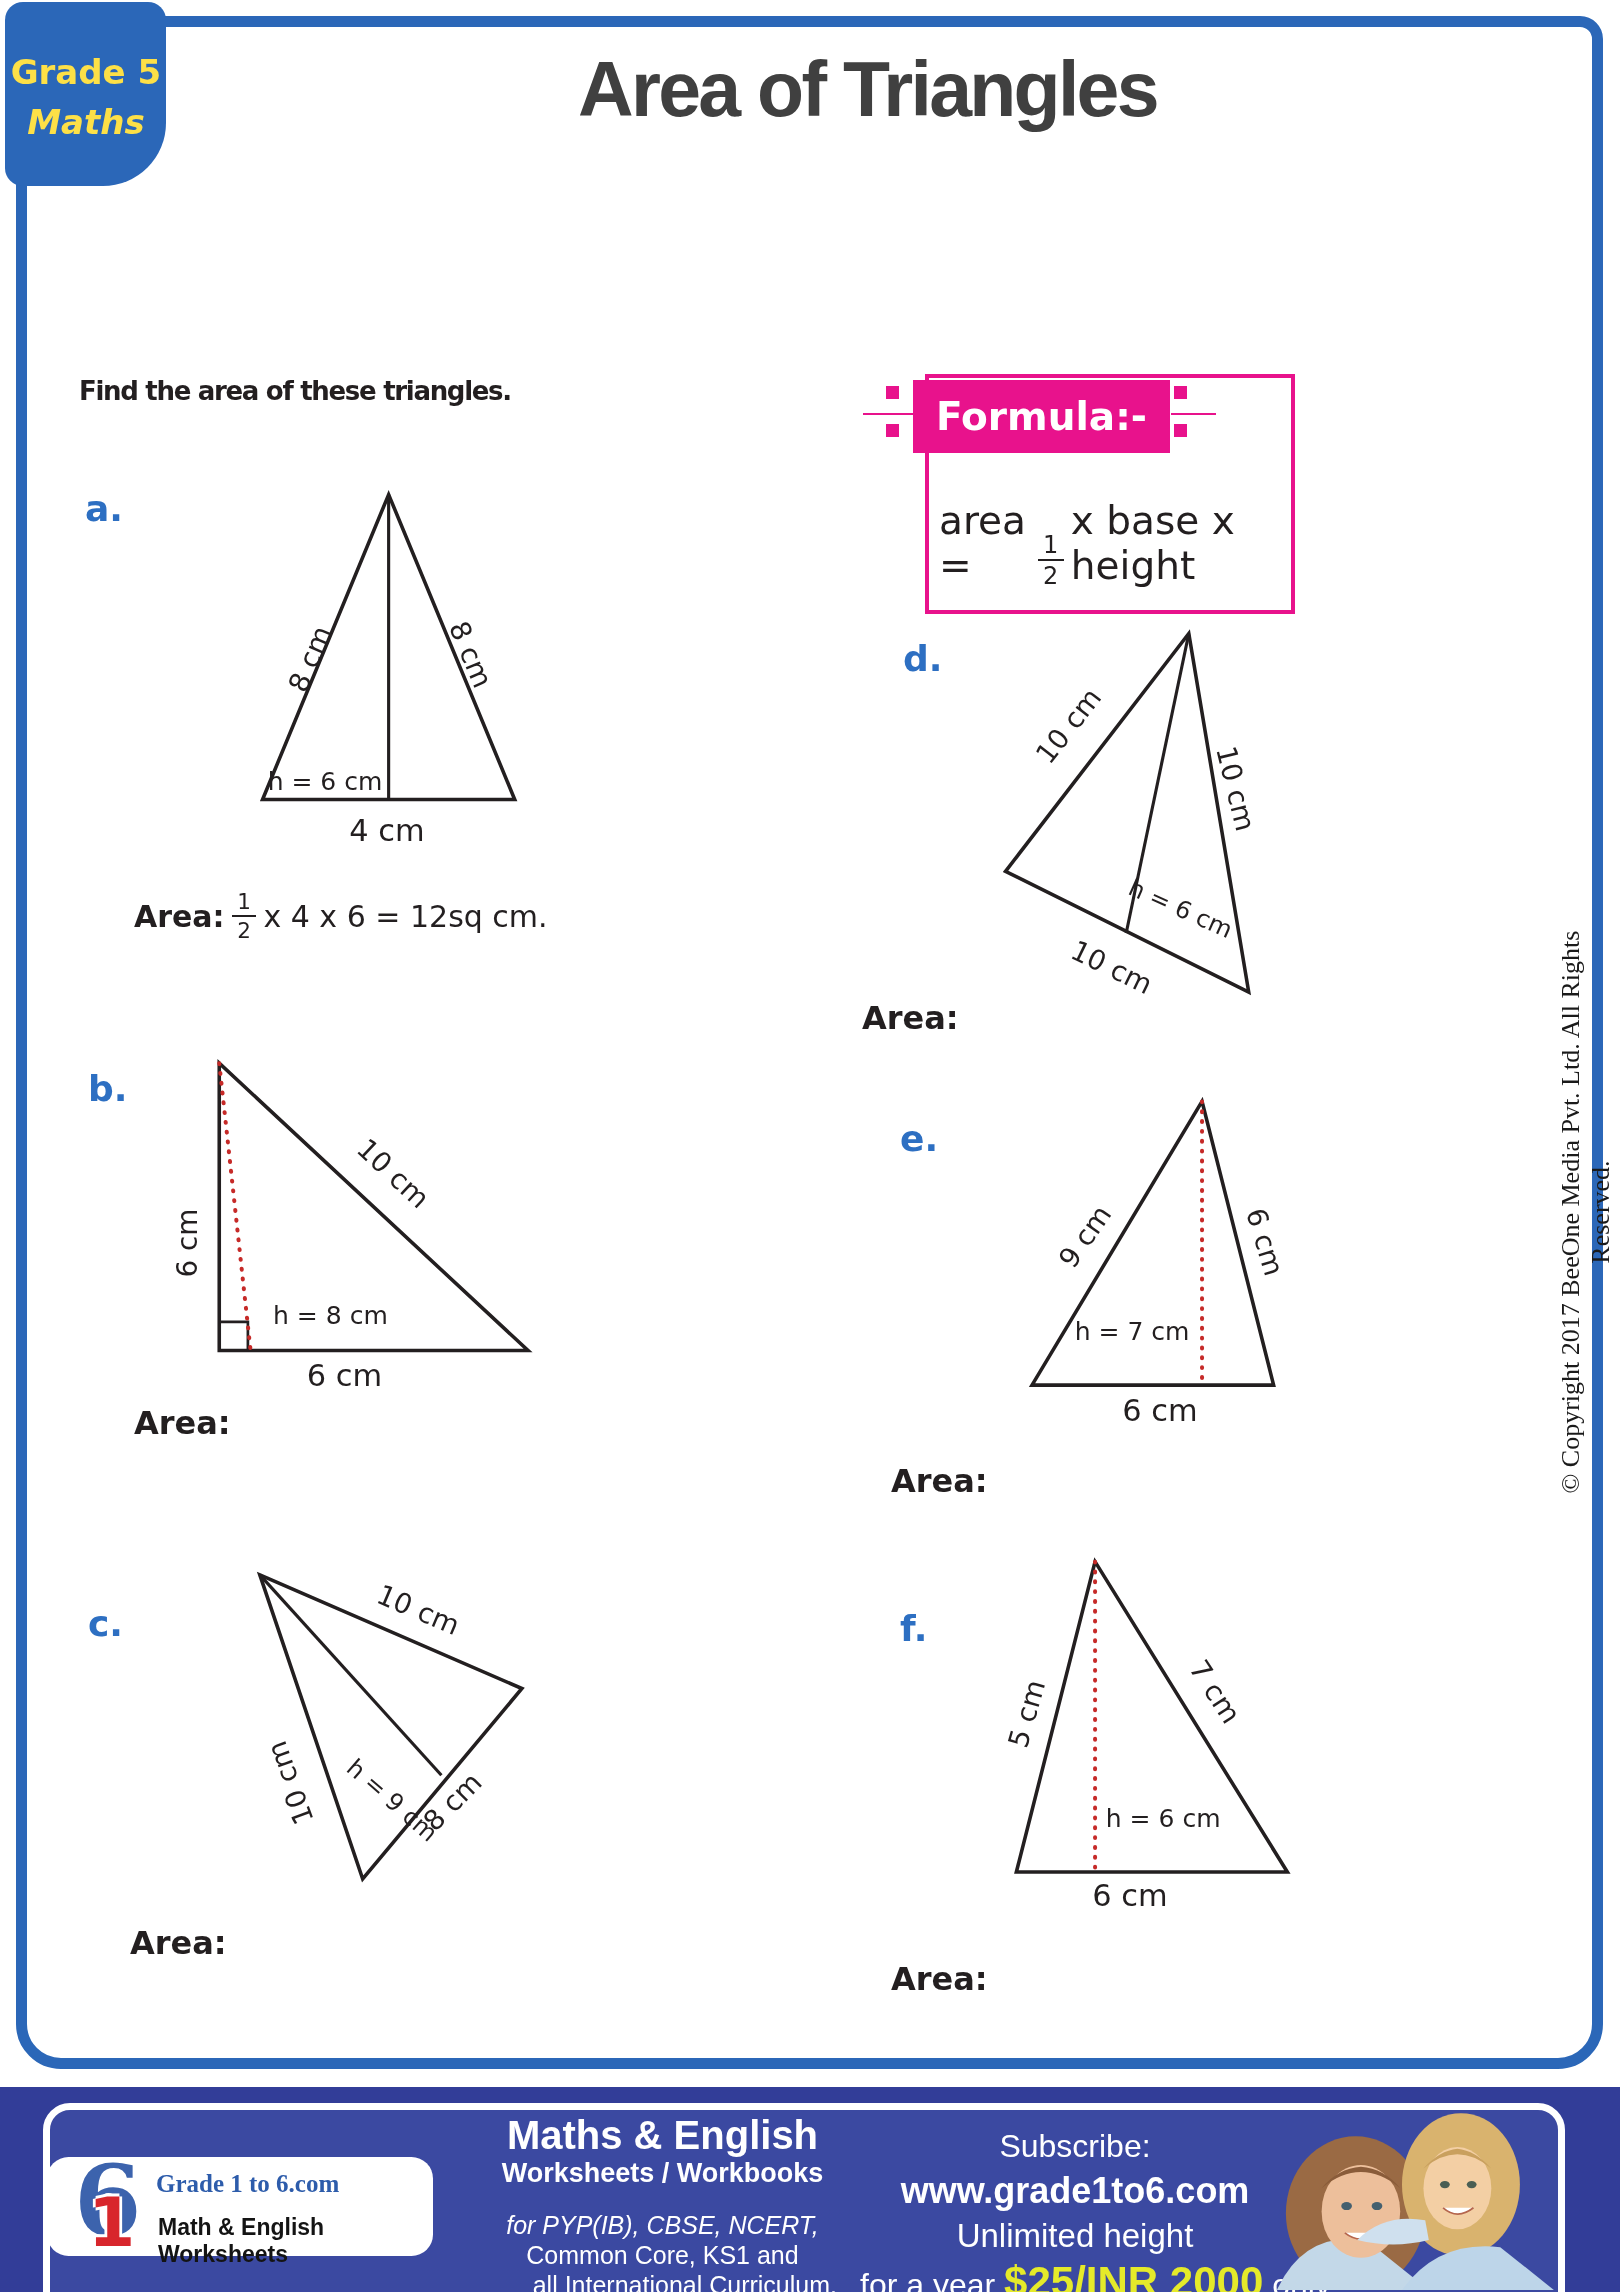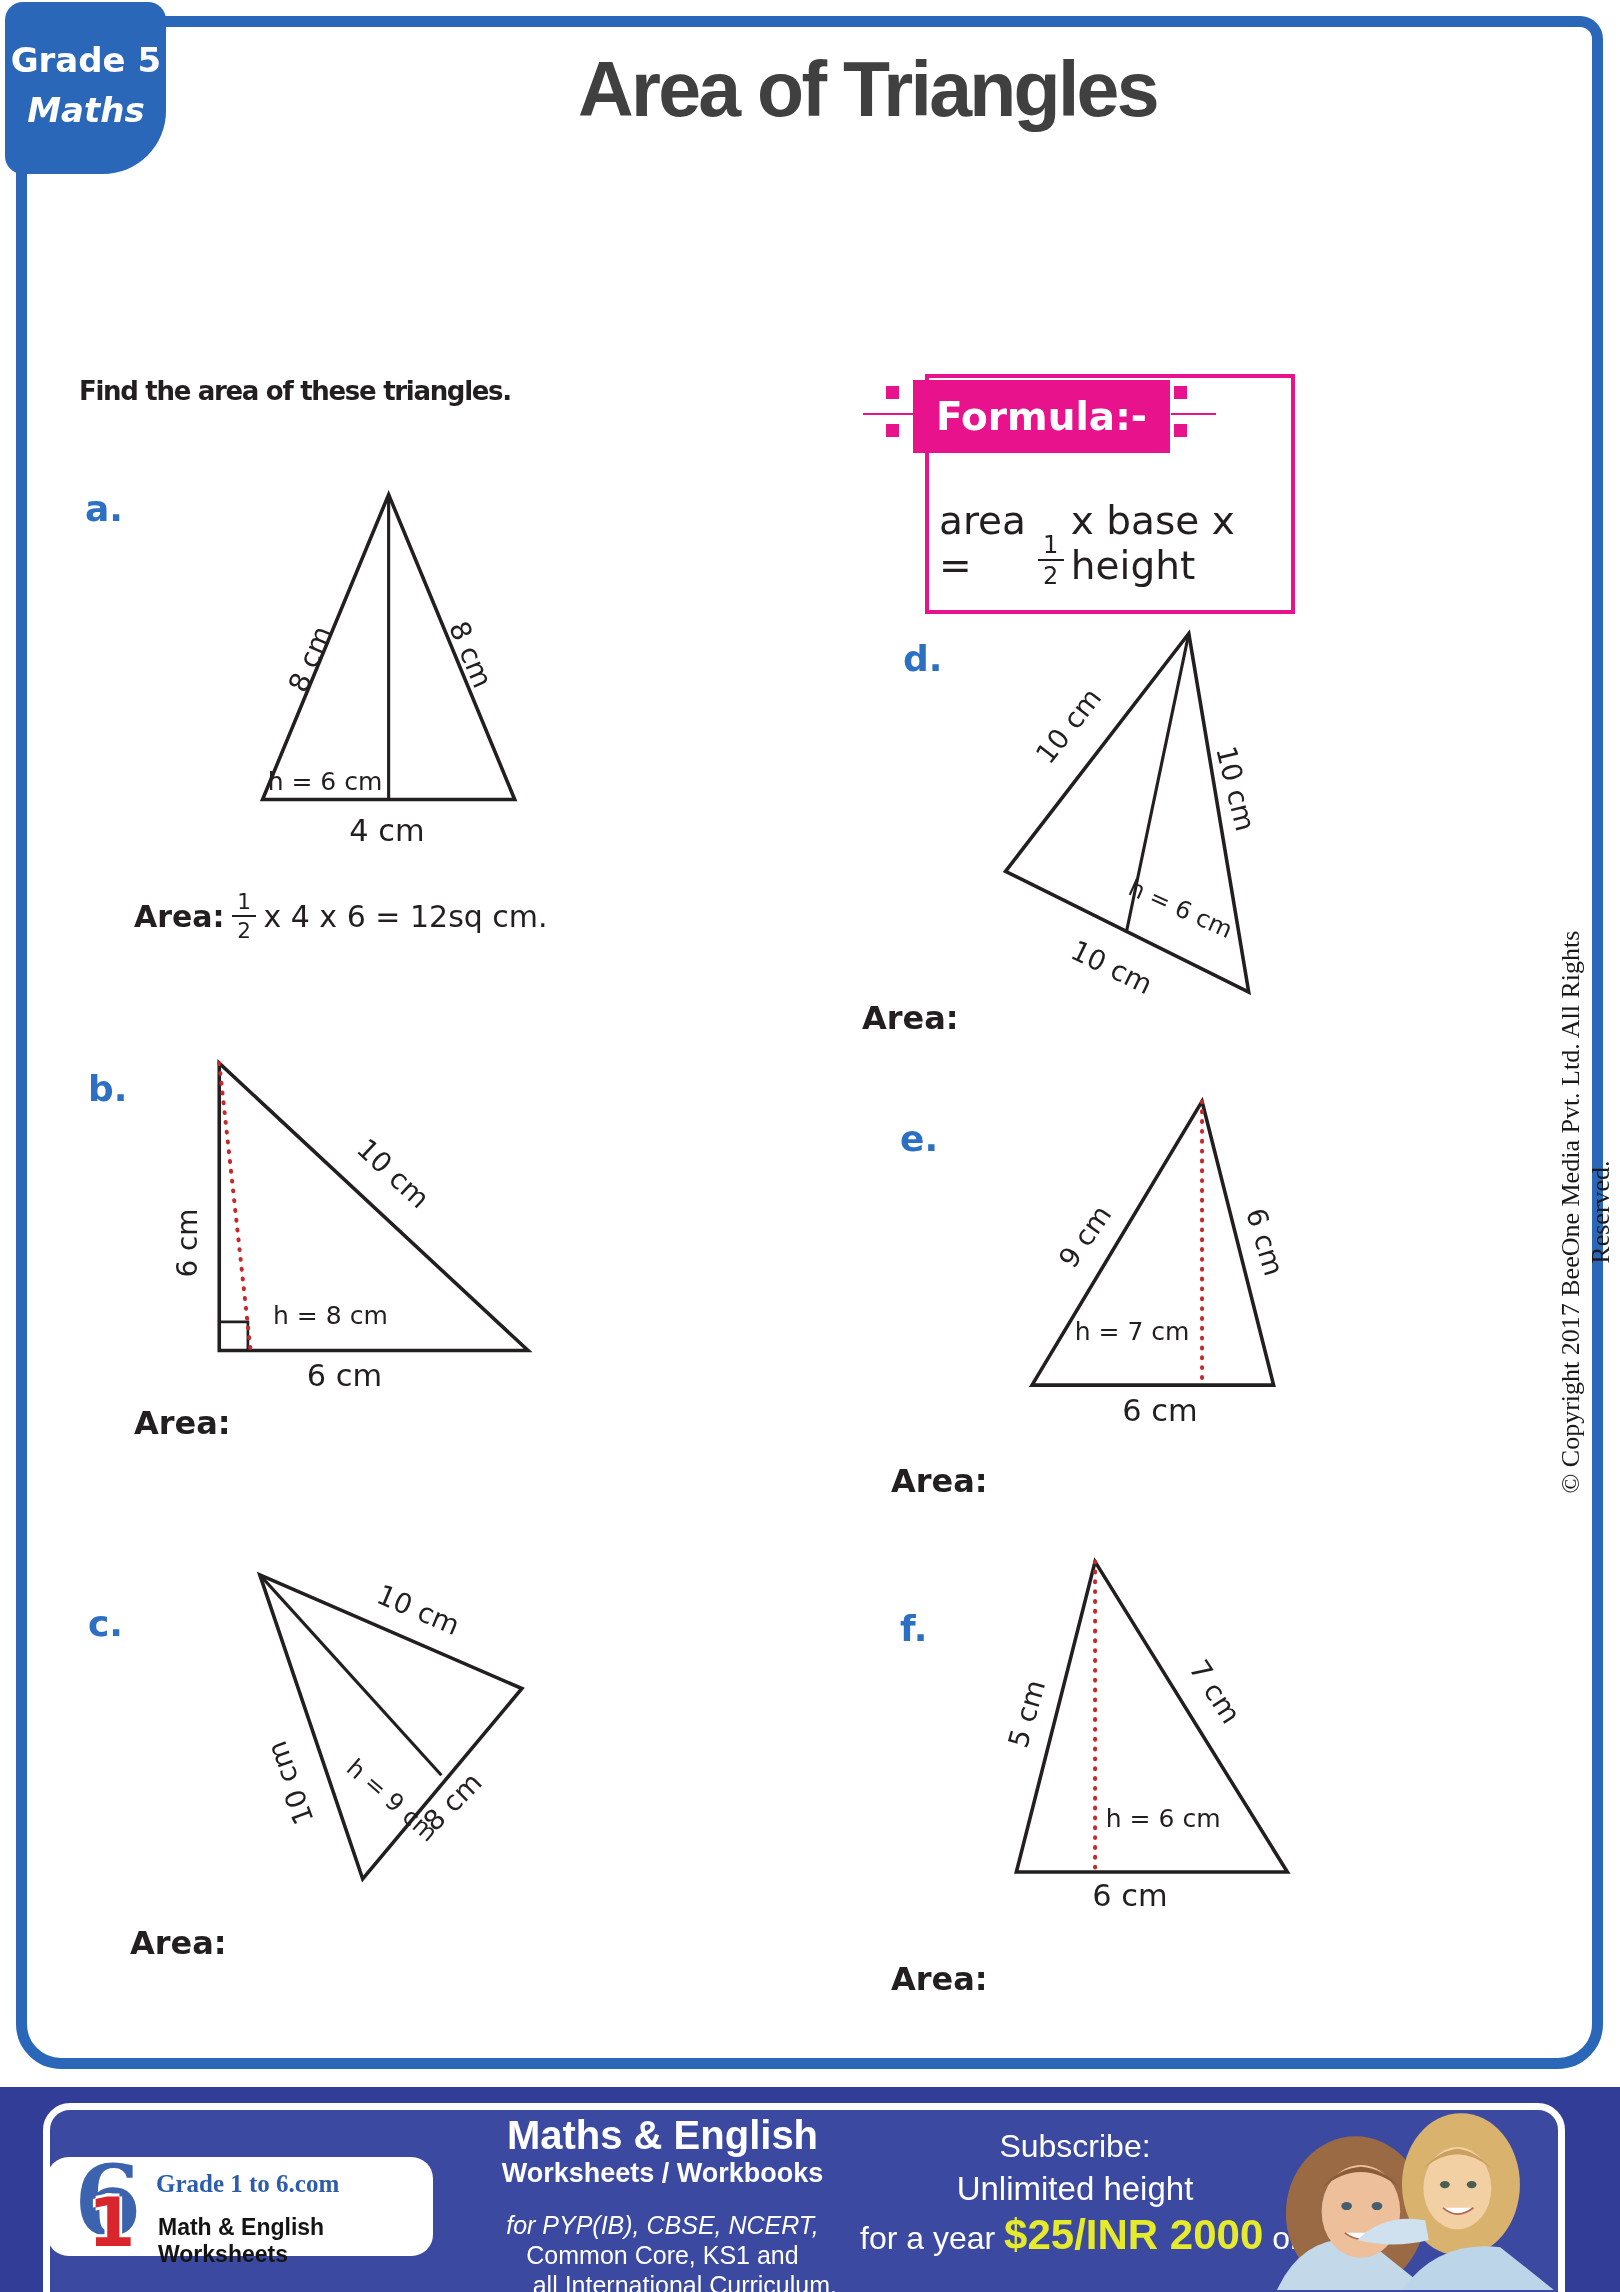--- a/index.html
+++ b/index.html
@@ -3,22 +3,22 @@
 <meta charset="utf-8">
 <style>
   html,body{margin:0;padding:0;background:#ffffff;}
   .page{position:relative;width:1620px;height:2293px;background:#ffffff;overflow:hidden;
         font-family:"DejaVu Sans",sans-serif;color:#231f20;}
 
   
   .frame{position:absolute;left:16px;top:16px;width:1565px;height:2031px;
          border:11.6px solid #2b67b8;border-radius:23px 23px 45px 45px;z-index:1;}
   .badge{position:absolute;left:5.4px;top:1.8px;width:161px;height:172px;background:#2b67b8;
-         border-radius:18px 18px 63px 18px;z-index:3;color:#ffffff;text-align:center;
-         font-weight:bold;font-size:34px;line-height:1.0;padding-top:0;}
+         border-radius:18px 18px 63px 18px;z-index:3;color:#fde047;text-align:center;
+         font-weight:bold;font-size:34px;line-height:1.0;padding-top:12px;}
   .badge .b1{margin-top:41px;}
   .badge .b2{margin-top:16px;font-style:italic;}
 
   .title{position:absolute;left:578px;top:45px;z-index:2;
          font-family:"Liberation Sans",sans-serif;font-weight:bold;font-size:77px;
          letter-spacing:-2.7px;color:#404040;}
 
   .instruction{position:absolute;left:79px;top:376px;font-weight:bold;font-size:26px;
                letter-spacing:-1.3px;z-index:2;}
 
@@ -222,20 +222,21 @@
   <div class="footer-center">
     <div class="fc1">Maths &amp; English</div>
     <div class="fc2">Worksheets / Workbooks</div>
     <div class="fc3">for PYP(IB), CBSE, NCERT,</div>
     <div class="fc4">Common Core, KS1 and</div>
     <div class="fc5">all International Curriculum.</div>
   </div>
 
   <div class="footer-right">
     <div class="fr-sub">Subscribe:</div>
+    <div class="fr-url">www.grade1to6.com</div>
     <div class="fr-acc">Unlimited height</div>
     <div class="fr-price-line">
       <span>for a year </span><span class="fr-price">$25/INR 2000</span><span> only.</span>
     </div>
   </div>
 
   <svg class="photo" width="304" height="184" viewBox="0 0 340 206">
 
     <ellipse cx="118" cy="118" rx="80" ry="88" fill="#96artwork" display="none"></ellipse>
     <ellipse cx="118" cy="120" rx="78" ry="86" fill="#9a6a44"></ellipse>

